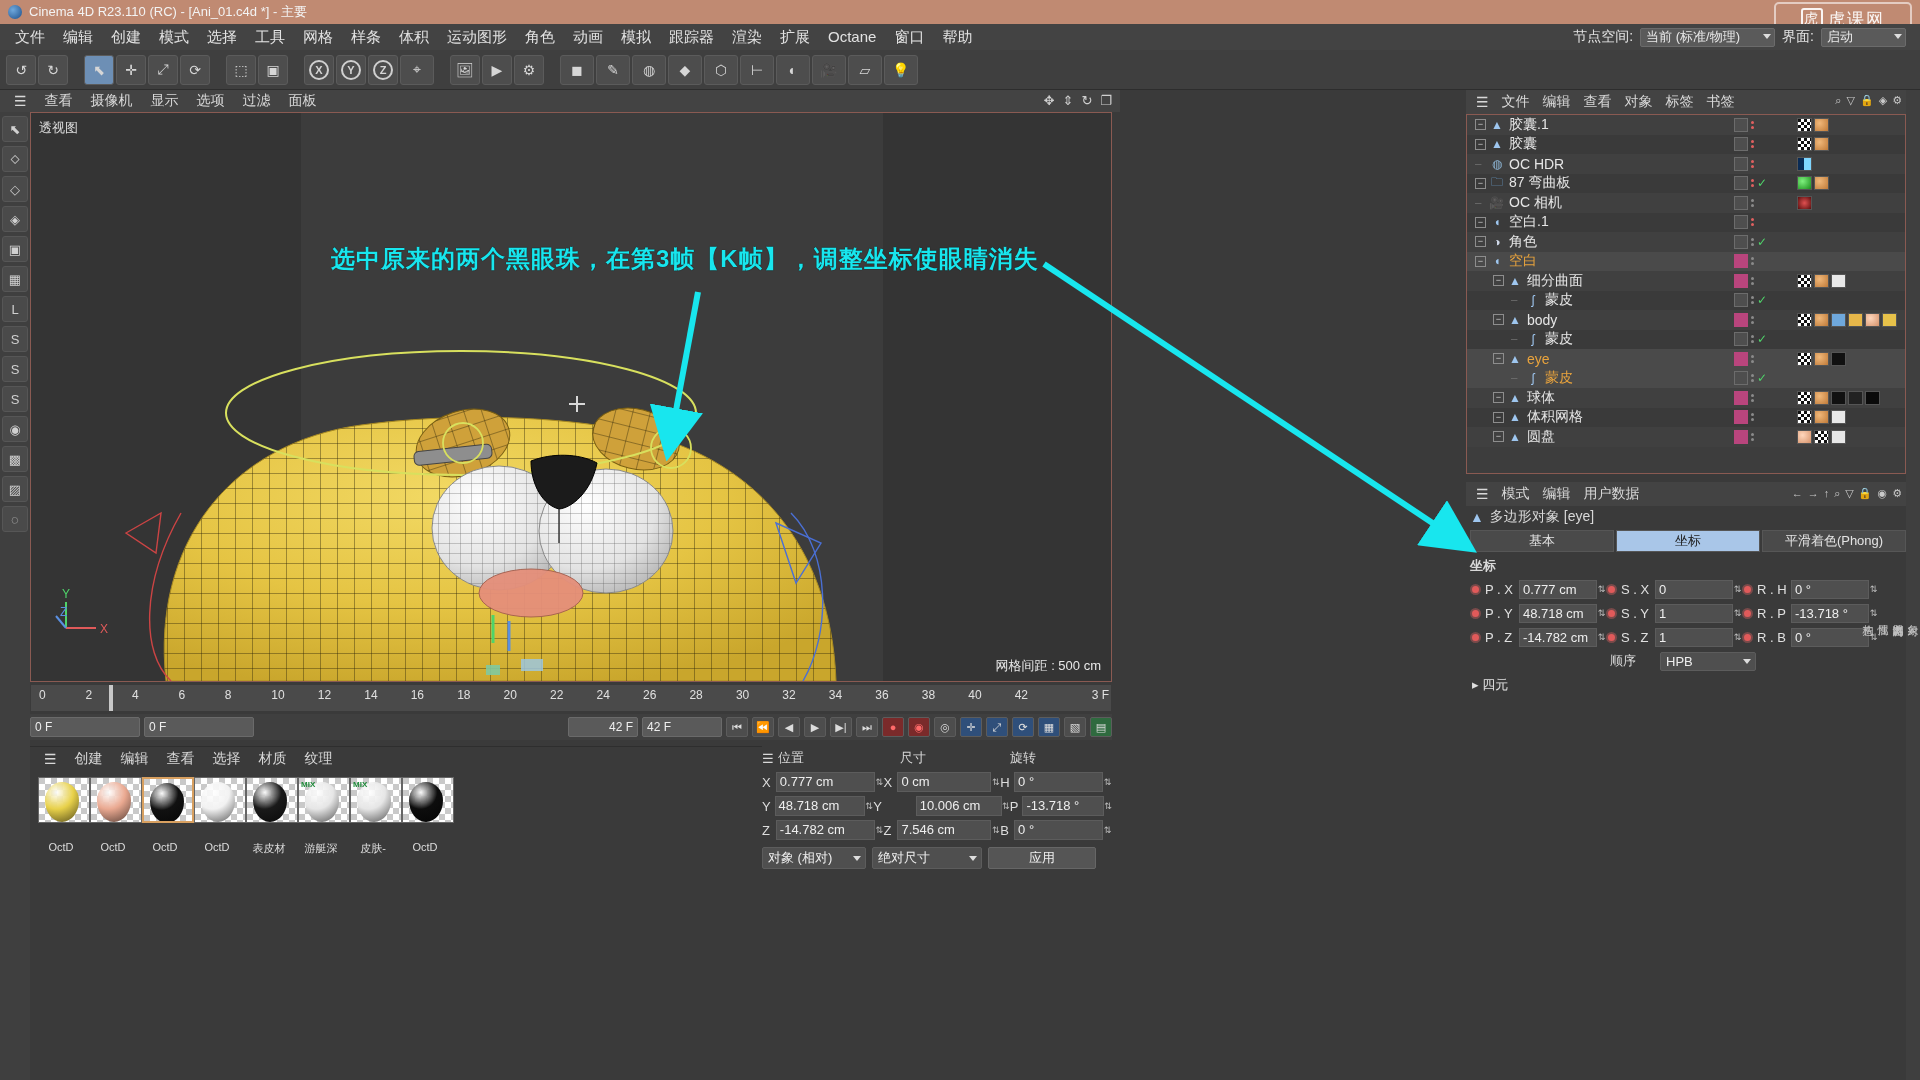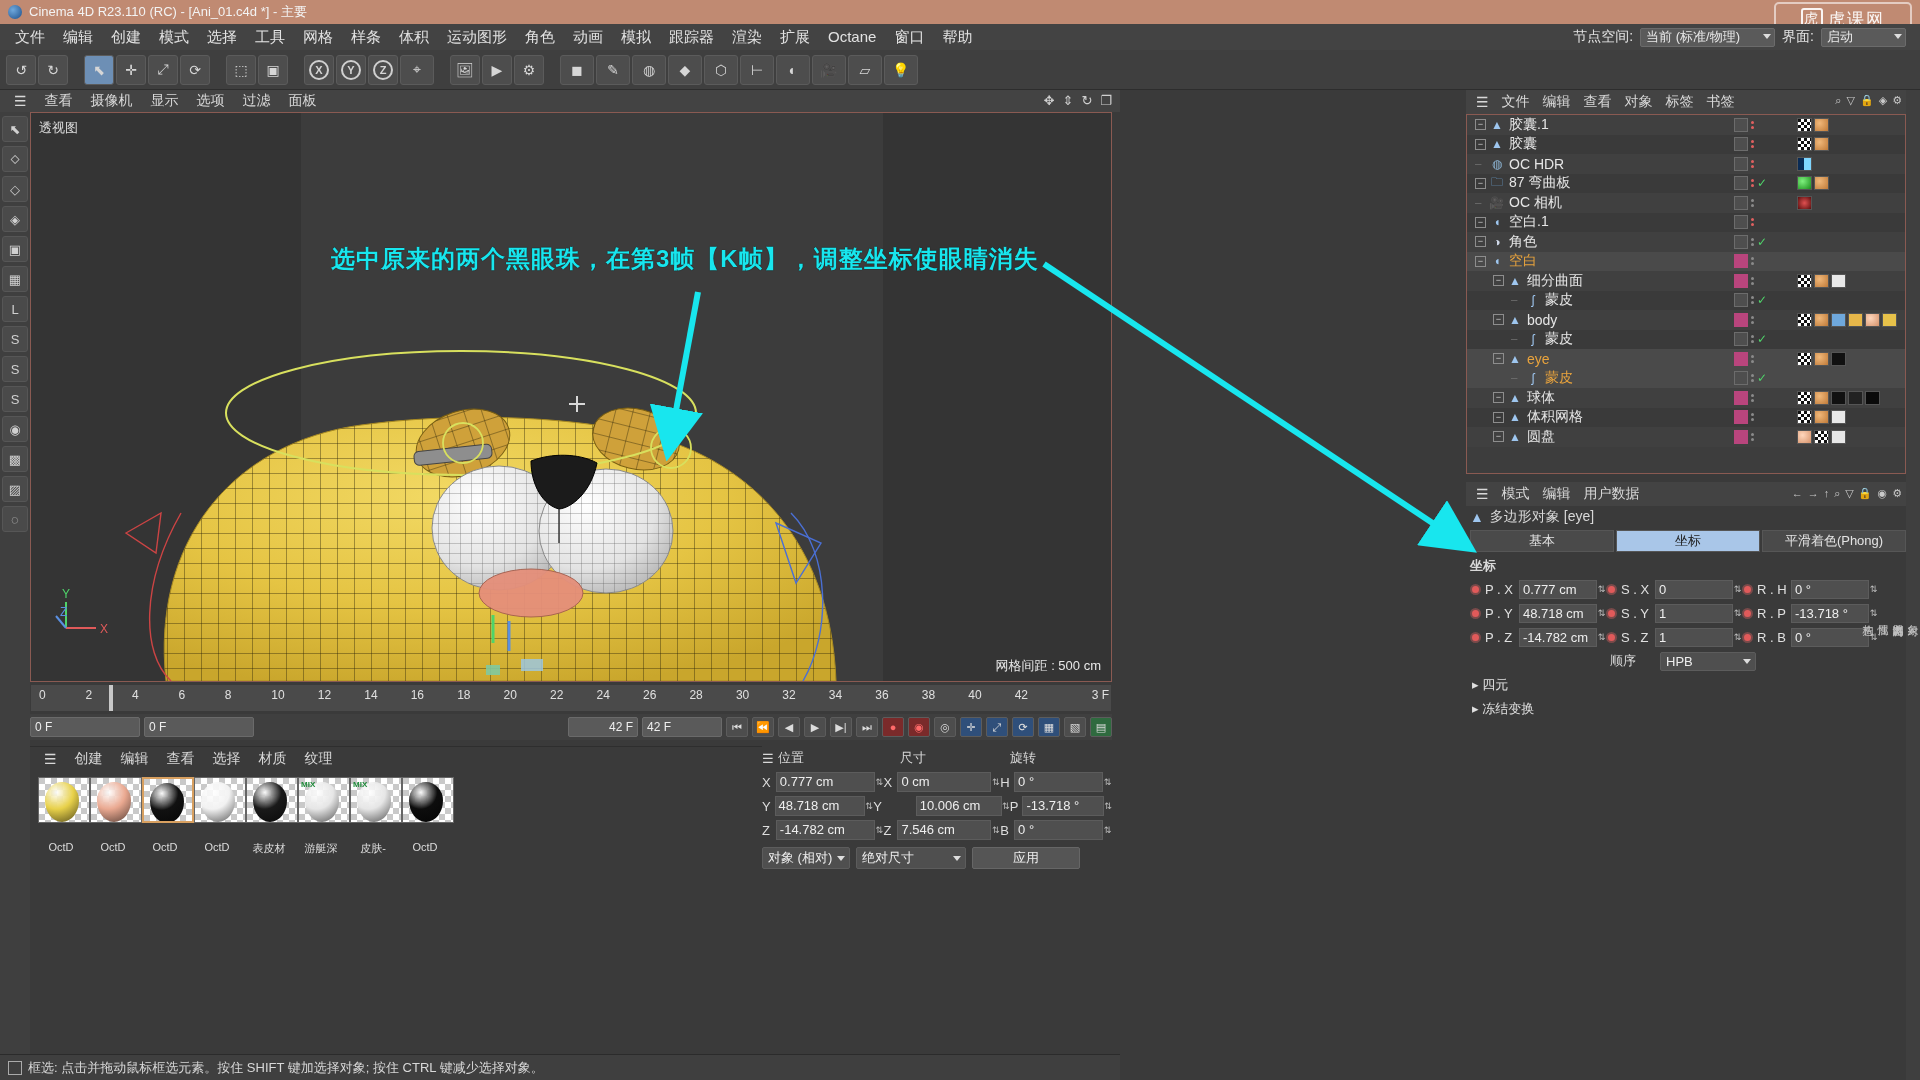--- a/index.html
+++ b/index.html
@@ -541,36 +541,32 @@
               <span class="spin">⇅</span>
               <span class="cm-ax">Z</span>
               <span class="cm-in" style="width: 95px;">7.546 cm</span>
               <span class="spin">⇅</span>
               <span class="cm-ax">B</span>
               <span class="cm-in" style="width: 90px;">0 °</span>
               <span class="spin">⇅</span>
             </div>
           </div>
         <div class="cm-foot">
-          <span class="cm-sel" style="width:88px">
+          <span class="cm-sel" style="width:104px">
             <span>对象 (相对)</span>
             <span class="caret"></span>
           </span>
           <span class="cm-sel" style="width:110px">
             <span>绝对尺寸</span>
             <span class="caret"></span>
           </span>
           <span class="cm-apply" style="width:108px">应用</span>
         </div>
       </div>
 
-      <div class="statusbar">
-        <span class="sb-ic"></span>
-        <span>框选: 点击并拖动鼠标框选元素。按住 SHIFT 键加选择对象; 按住 CTRL 键减少选择对象。</span>
-      </div>
     </div>
 
     <div class="rightcol">
 
       <div class="om-menu">
         <span class="mi">☰</span>
         <span class="mi">文件</span>
         <span class="mi">编辑</span>
         <span class="mi">查看</span>
         <span class="mi">对象</span>
@@ -987,24 +983,20 @@
           <span class="cm-sel" style="width:96px;height:19px">
             <span>HPB</span>
             <span class="caret" style="top:6px"></span>
           </span>
         </div>
 
         <div class="expander">
           <span>▸</span>
           <span>四元</span>
         </div>
-        <div class="expander">
-          <span>▸</span>
-          <span>冻结变换</span>
-        </div>
       </div>
     </div>
 
     <div class="farright">
       <div class="fr-item">对象</div>
       <div class="fr-item">内容浏览器</div>
       <div class="fr-item">属性</div>
       <div class="fr-item">构造</div>
     </div>
 

